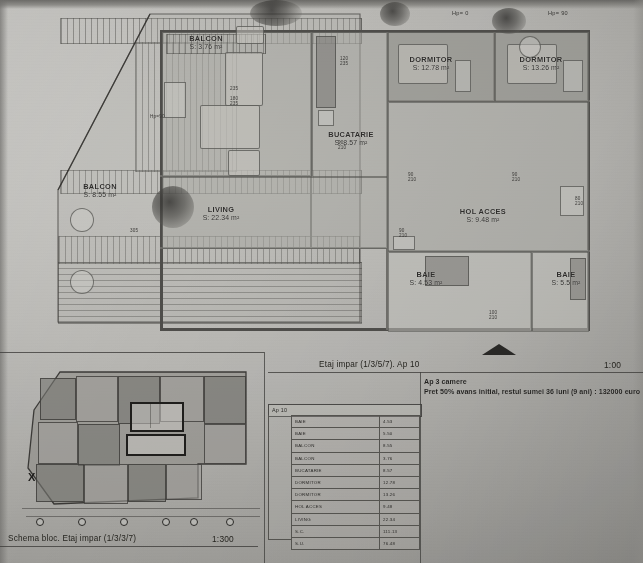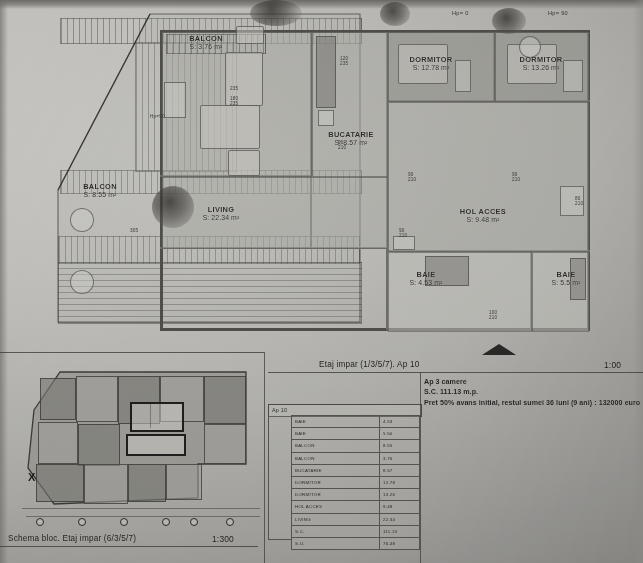--- a/index.html
+++ b/index.html
@@ -357,21 +357,20 @@
 </div>
 
 <div id="north"></div>
 
 <div class="rule" style="left:268px;top:372px;width:375px;"></div>
 <div class="caption" style="left:286px;top:360px;margin-left:33px;">Etaj impar (1/3/5/7). Ap 10</div>
 <div class="scale-txt" style="left:604px;top:360px;">1:00</div>
 
 <div id="specs">
   <div>Ap 3 camere</div>
-  <div>S.C. 111.13 m.p.</div>
   <div>Pret 50% avans initial, restul sumei 36 luni (9 ani) : 132000 euro</div>
 </div>
 
 <div id="table-wrap">
   <div class="thead">
     <span>Ap 10</span>
   </div>
   <div id="table-left-col"></div>
   <table class="areas">
     <tbody id="areas-tbody">
@@ -453,18 +452,18 @@
   <div class="node" style="left:60px;top:150px;"></div>
   <div class="node" style="left:102px;top:150px;"></div>
   <div class="node" style="left:144px;top:150px;"></div>
   <div class="node" style="left:172px;top:150px;"></div>
   <div class="node" style="left:208px;top:150px;"></div>
 
   <div class="xmark" style="left:10px;top:104px;">X</div>
 </div>
 
 <div class="rule" style="left:0px;top:546px;width:258px;"></div>
-<div class="caption" style="left:8px;top:534px;">Schema bloc. Etaj impar (6/3/5/7)</div>
+<div class="caption" style="left:8px;top:534px;">Schema bloc. Etaj impar (1/3/3/7)</div>
 <div class="scale-txt" style="left:212px;top:534px;">1:300</div>
 
 <div class="vrule" style="left:264px;top:352px;height:211px;"></div>
 <div class="vrule" style="left:420px;top:372px;height:191px;"></div>
 <div class="rule" style="left:0px;top:352px;width:264px;"></div>
 
 </body></html>

